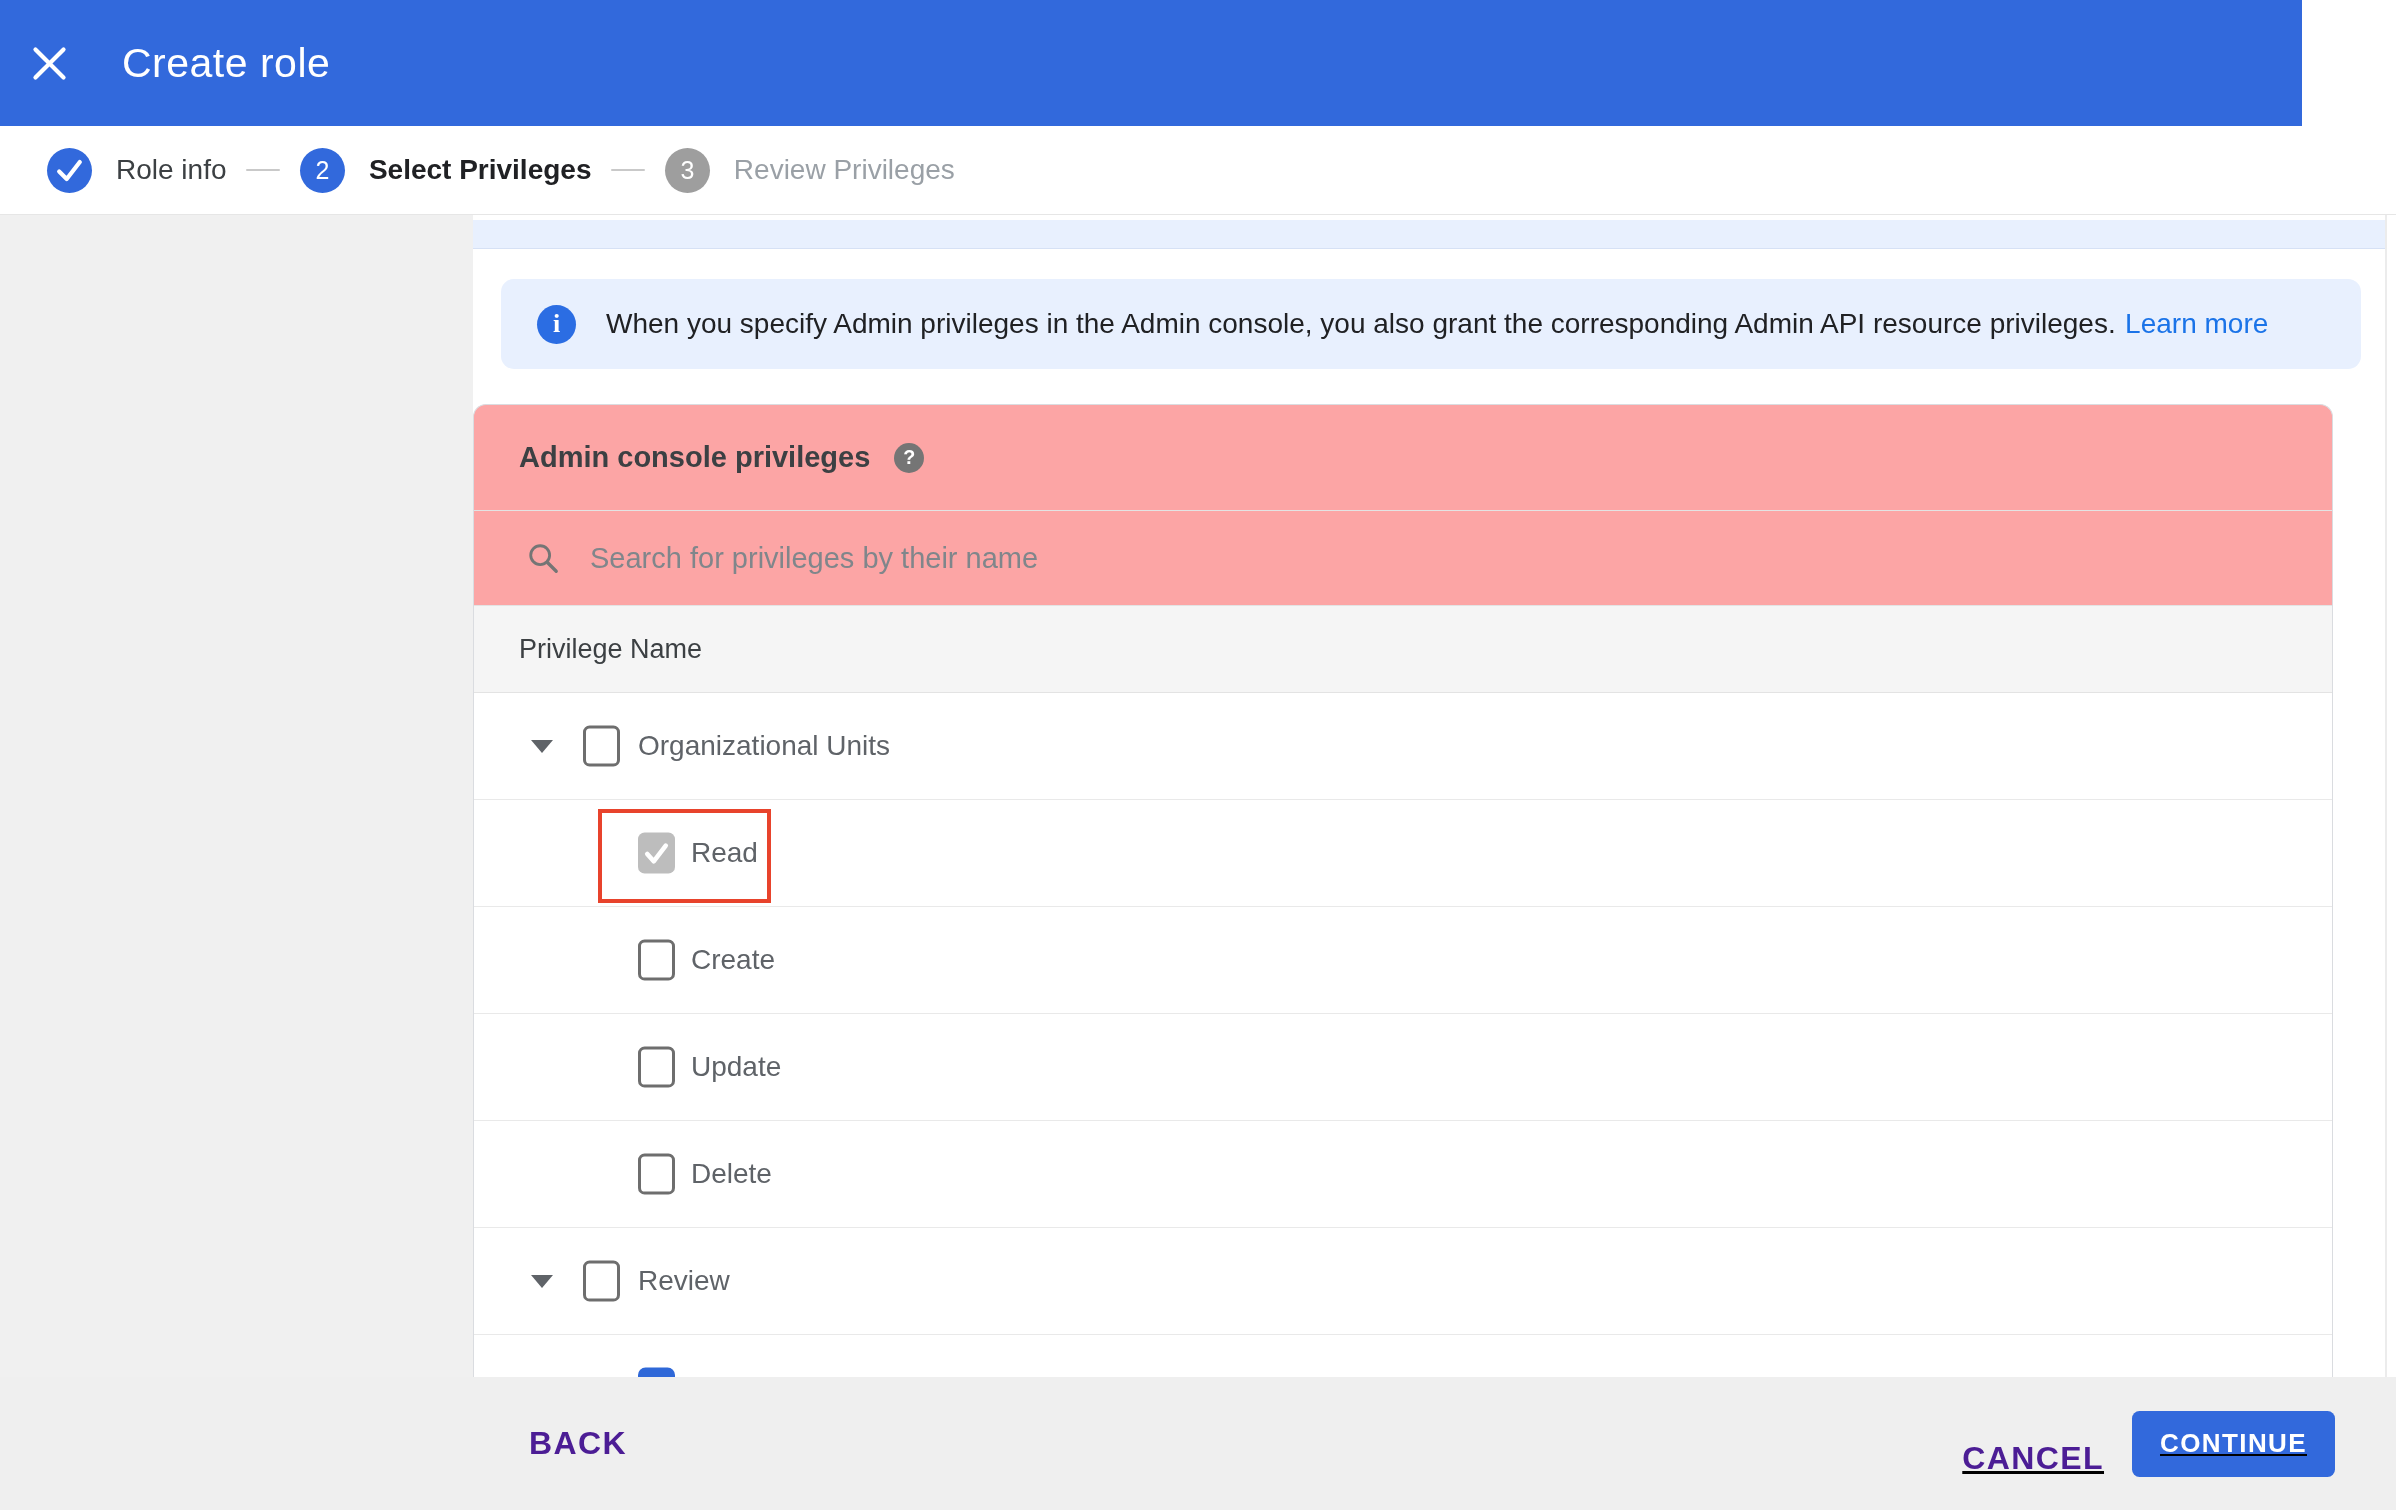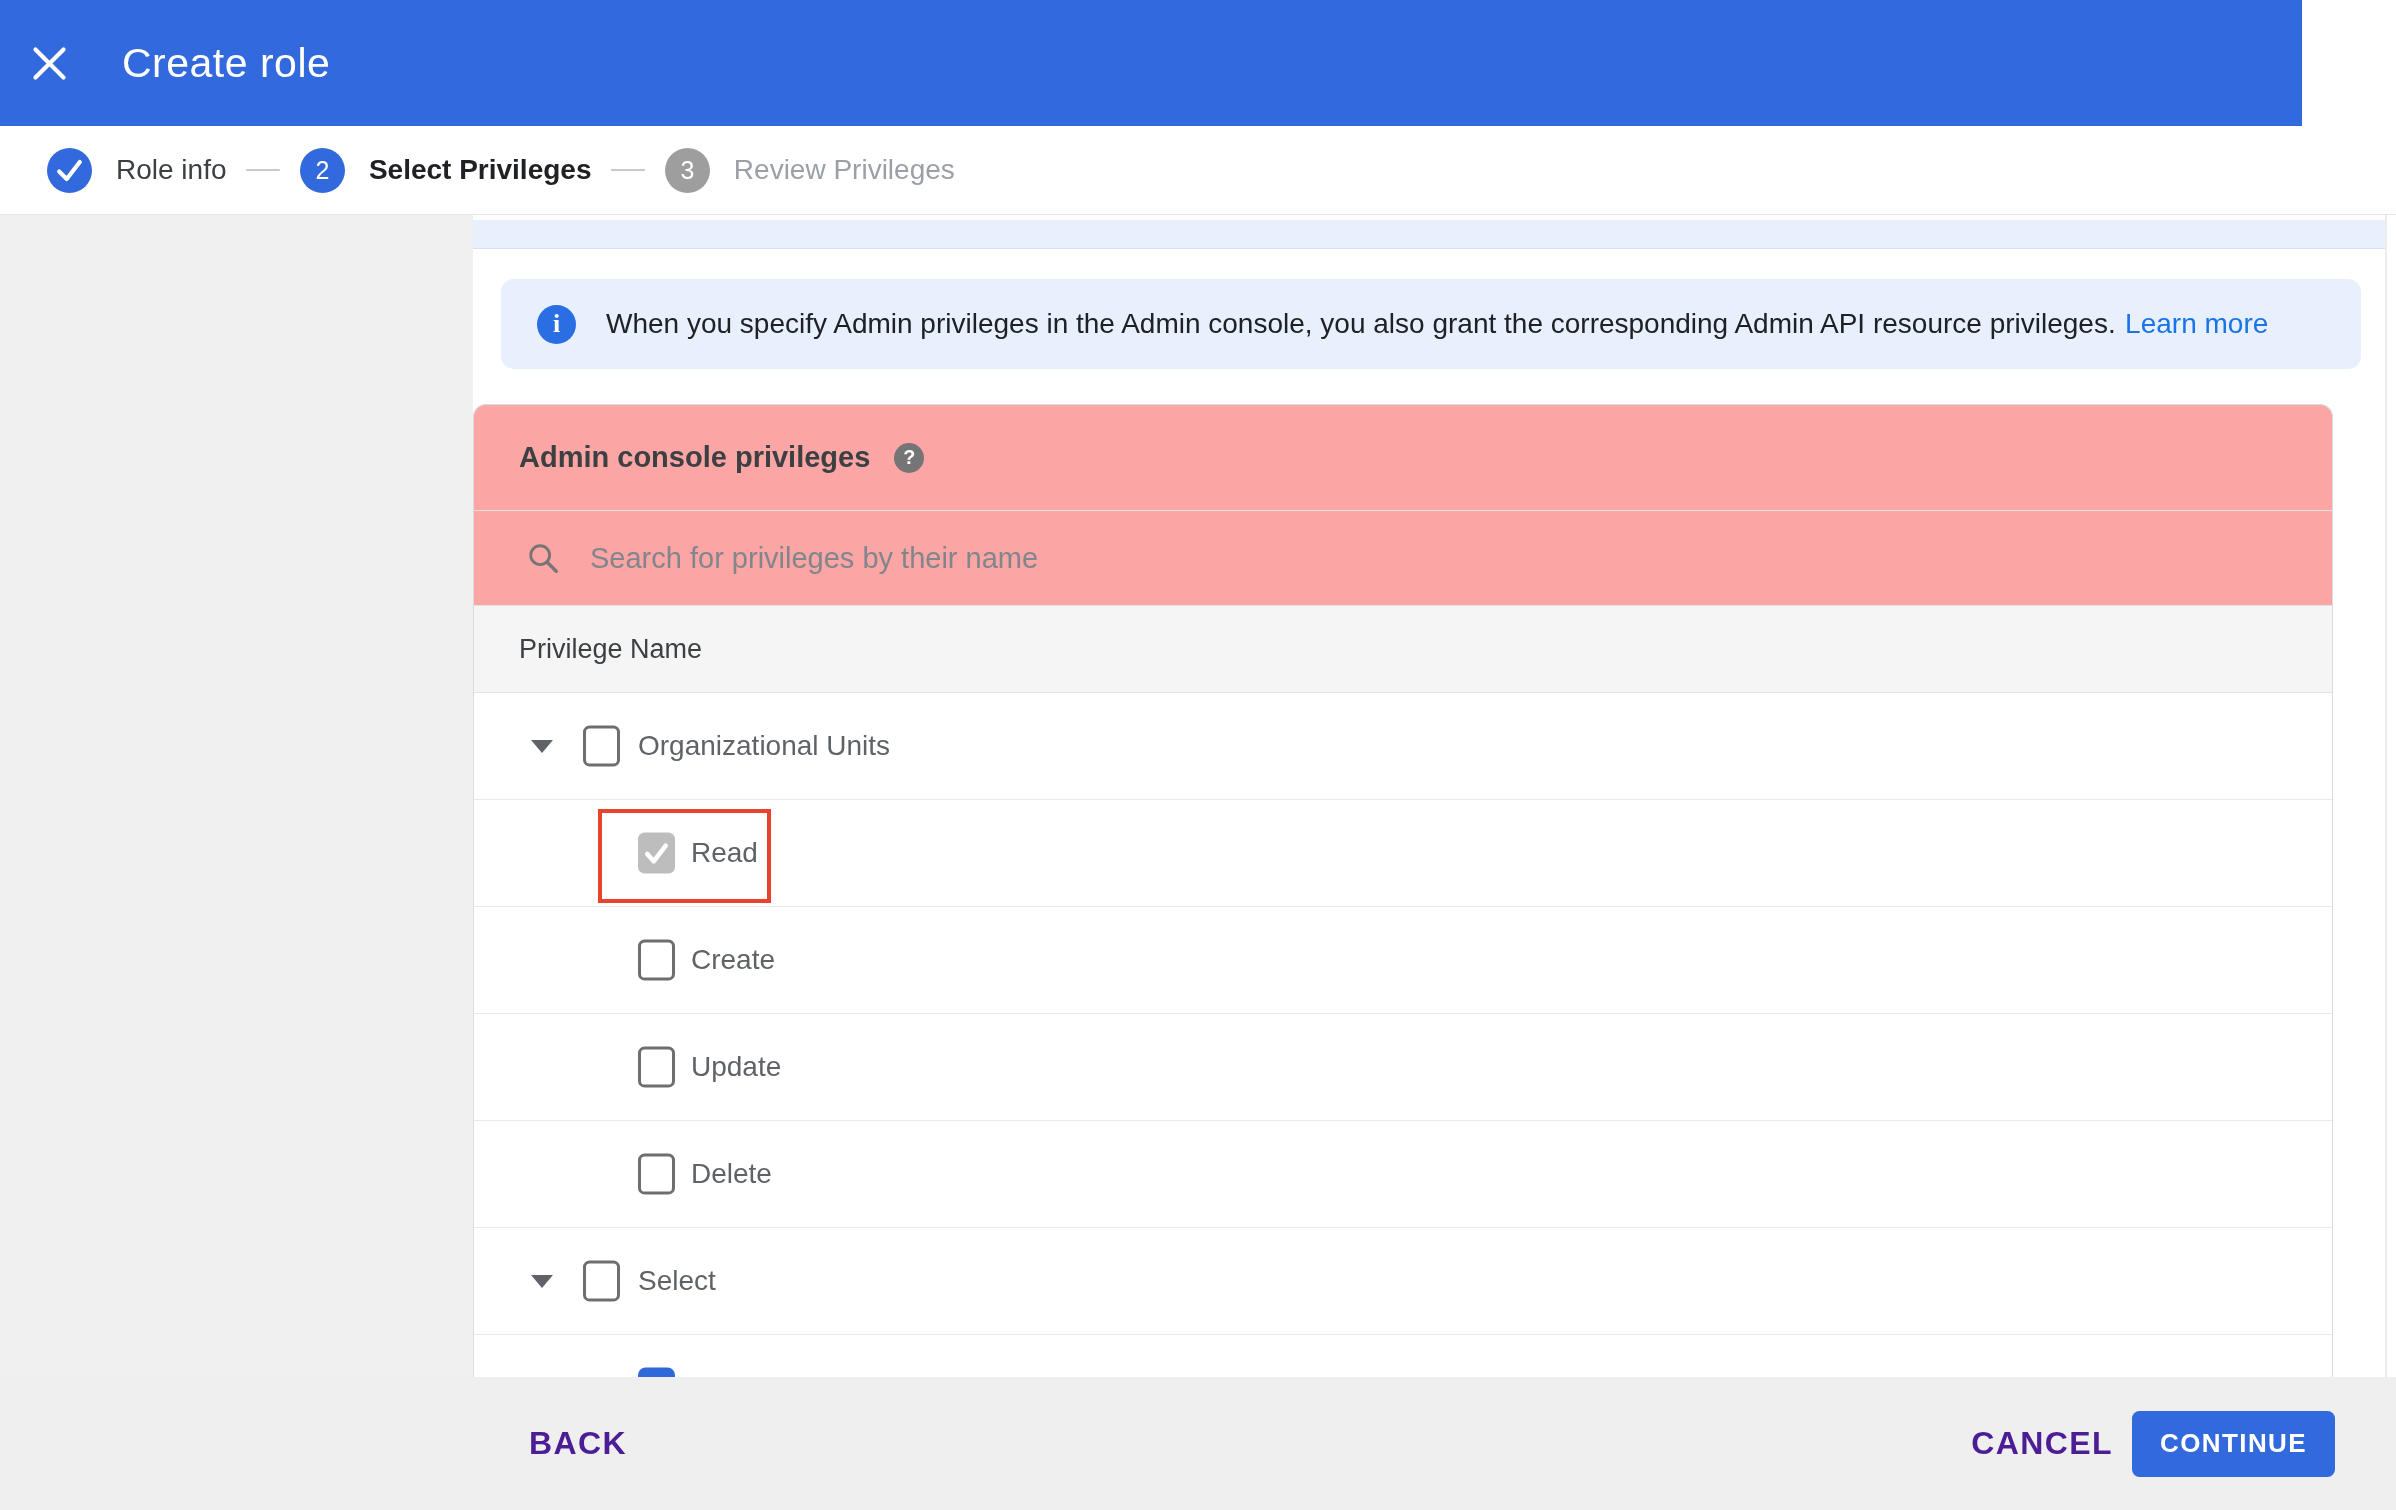--- a/index.html
+++ b/index.html
@@ -76,21 +76,21 @@
   .row.group .row-label{left:164px;}
   .row.child .row-label{left:217px;}
   .hlbox{position:absolute;left:124px;top:9.4px;width:165px;height:86px;
          border:4.7px solid var(--highlight);pointer-events:none;}
 
   
   .footer{position:absolute;left:0;top:1377px;width:2397px;height:133px;background:#efefef;
           display:flex;align-items:center;box-sizing:border-box;padding:0 62px 0 529px;}
   .btn-text{font-size:32px;font-weight:bold;color:#4c1d95;letter-spacing:1.4px;cursor:pointer;
             background:none;border:none;font-family:inherit;padding:0;}
-  .footer-right{margin-left:auto;display:flex;align-items:center;gap:19px;}
+  .footer-right{margin-left:auto;display:flex;align-items:flex-end;gap:28px;text-decoration:underline;}
   .btn-primary{height:66px;padding:0 28px;background:var(--accent);color:#fff;border:none;border-radius:7.5px;
                font-size:26px;font-weight:bold;letter-spacing:1.4px;display:flex;align-items:center;
                cursor:pointer;font-family:inherit;}
 </style>
 </head>
 <body>
 
 <div class="screen" style="--accent: #3269dc; --link: #1a73e8; --banner-bg: #e8f0fe; --highlight: #e8432c; --step-inactive: #9e9e9e; --sidebar-bg: #f0f0f0; --footer-bg: #efefef;">
 
   <div class="appbar">
@@ -193,21 +193,21 @@
       
     </span>
     <span class="row-label">Delete</span>
 
   </div>
           <div class="row group">
     <span class="arrow"></span>
     <span class="cb">
       
     </span>
-    <span class="row-label">Select</span>
+    <span class="row-label">Review</span>
 
   </div>
           <div class="row child">
 
     <span class="cb cb-blue">
       <svg width="37" height="41" viewBox="0 0 40 44">
         <polyline points="10,23 17,31 30,14" fill="none" stroke="#fff" stroke-width="5" stroke-linecap="round" stroke-linejoin="round"></polyline>
       </svg>
     </span>
     <span class="row-label">Read</span>

